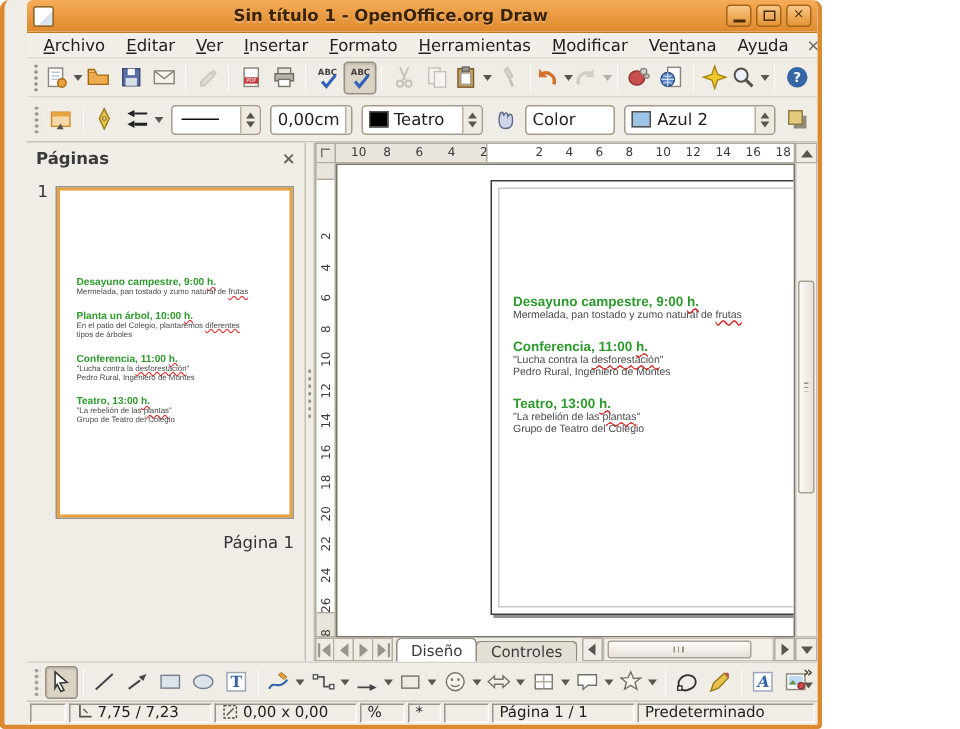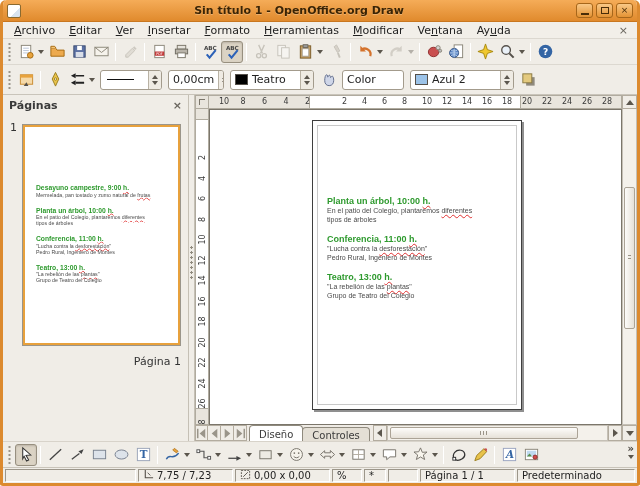--- a/index.html
+++ b/index.html
@@ -1,21 +1,21 @@
 <!DOCTYPE html>
 <html><head>
 <meta charset="utf-8">
 <style>
   html,body{margin:0;padding:0;background:#fff;}
   *{box-sizing:border-box;}
   .window{
-    width:640px;height:486px;position:relative;overflow:hidden;
+    width:548px;height:486px;position:relative;overflow:hidden;
     font-family:"DejaVu Sans","Liberation Sans",sans-serif;font-size:11px;color:#222;
     border-left:3px solid #DC8A2F;border-right:3px solid #DC8A2F;border-bottom:3px solid #DC8A2F;
-    border-radius:6px 6px 3px 3px;background:#F0EDE7;display:flex;flex-direction:column;
+    border-radius:6px 6px 3px 3px;background:#F0EDE7;display:flex;flex-direction:column;padding-left:15px;
   }
   
   .titlebar{height:22px;flex:0 0 22px;background:linear-gradient(#F5AC58,#E08A2D);
     display:flex;align-items:center;padding:0 4px;border-bottom:1px solid #C9771F;border-radius:4px 4px 0 0;}
   .titlebar .app-icon{width:14px;height:14px;background:#fff;border:1px solid #8a6a30;border-radius:2px;margin-right:4px;
     background:linear-gradient(135deg,#fff 60%,#d9e4f0 60%);}
   .title-text{flex:1;text-align:center;font-weight:bold;color:#3A2405;font-size:11px;
     text-shadow:0 1px 0 rgba(255,255,255,.25);white-space:nowrap;overflow:hidden;}
   .winbtn{width:17px;height:15px;margin-left:3px;border:1px solid #A6661A;border-radius:3px;
     background:linear-gradient(#F9C887,#E49334);display:flex;align-items:center;justify-content:center;
@@ -509,23 +509,22 @@
           <span class="rnum" style="top: 249px;">22</span>
           <span class="rnum" style="top: 269.5px;">24</span>
           <span class="rnum" style="top: 290px;">26</span>
           <span class="rnum" style="top: 310.5px;">28</span>
         </div>
       <div class="viewport">
         <div class="page">
           <div class="margin-box"></div>
           <div class="events events-main" id="events-main">
               <div class="event">
-                <div class="ev-title" style="color: rgb(46, 154, 46);"><span>Planta un árbol, 10:00 </span><span class="squiggle" style="text-decoration-color: rgb(224, 49, 49);">h.</span></div>
-                <div class="ev-line"><span>En el patio del Colegio, plantaremos </span><span class="squiggle" style="text-decoration-color: rgb(224, 49, 49);">diferentes</span></div>
-                <div class="ev-line"><span>tipos de árboles</span></div>
+                <div class="ev-title" style="color: rgb(46, 154, 46);"><span>Desayuno campestre, 9:00 </span><span class="squiggle" style="text-decoration-color: rgb(224, 49, 49);">h.</span></div>
+                <div class="ev-line"><span>Mermelada, pan tostado y zumo natural de </span><span class="squiggle" style="text-decoration-color: rgb(224, 49, 49);">frutas</span></div>
               </div>
               <div class="event">
                 <div class="ev-title" style="color: rgb(46, 154, 46);"><span>Conferencia, 11:00 </span><span class="squiggle" style="text-decoration-color: rgb(224, 49, 49);">h.</span></div>
                 <div class="ev-line"><span>"Lucha contra la </span><span class="squiggle" style="text-decoration-color: rgb(224, 49, 49);">desforestación</span><span>"</span></div>
                 <div class="ev-line"><span>Pedro Rural, Ingeniero de Montes</span></div>
               </div>
               <div class="event">
                 <div class="ev-title" style="color: rgb(46, 154, 46);"><span>Teatro, 13:00 </span><span class="squiggle" style="text-decoration-color: rgb(224, 49, 49);">h.</span></div>
                 <div class="ev-line"><span>"La rebelión de las </span><span class="squiggle" style="text-decoration-color: rgb(224, 49, 49);">plantas</span><span>"</span></div>
                 <div class="ev-line"><span>Grupo de Teatro del Colegio</span></div>

